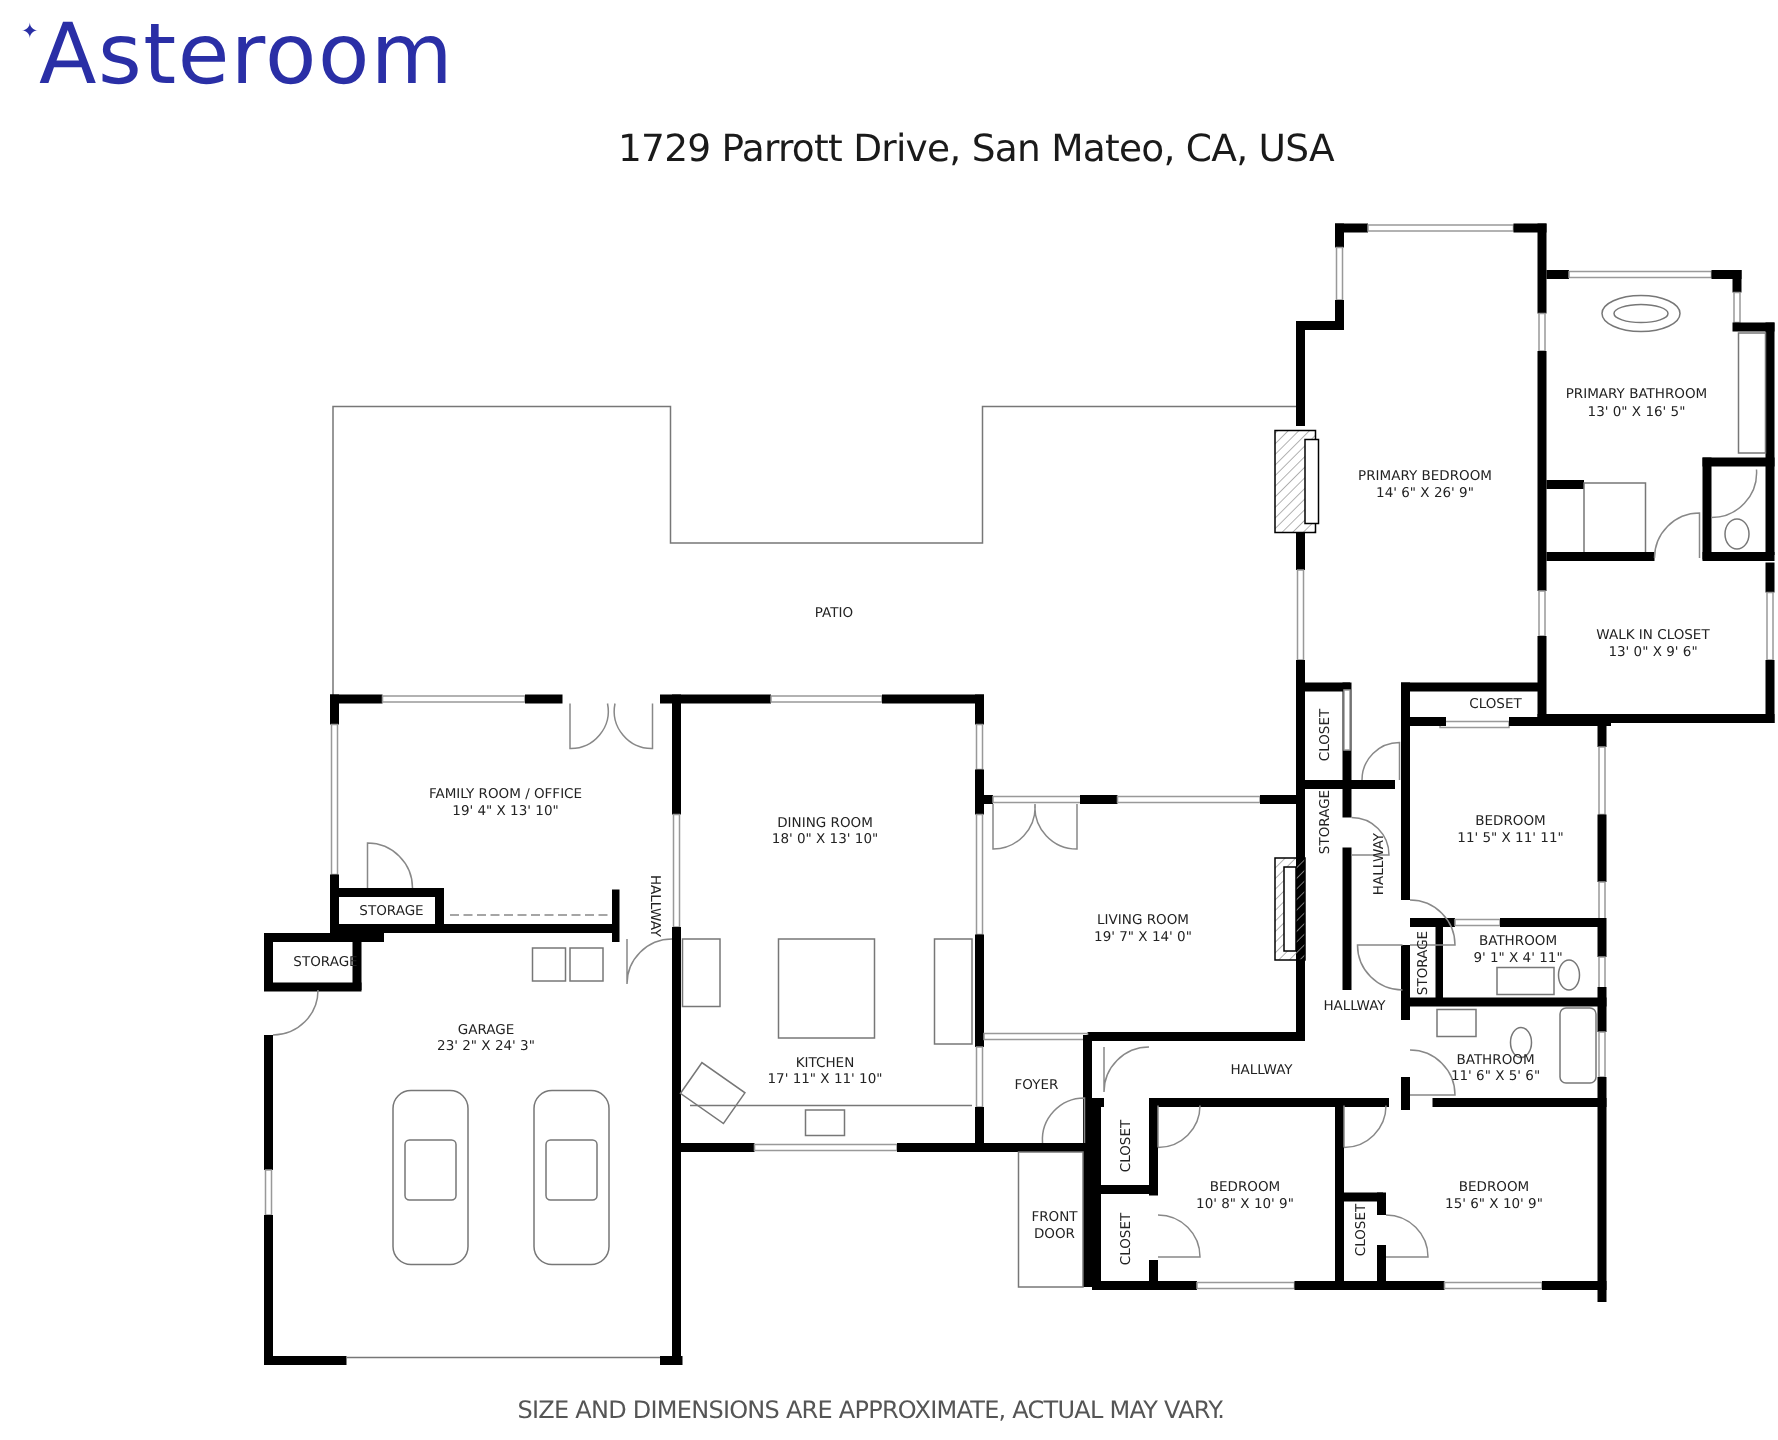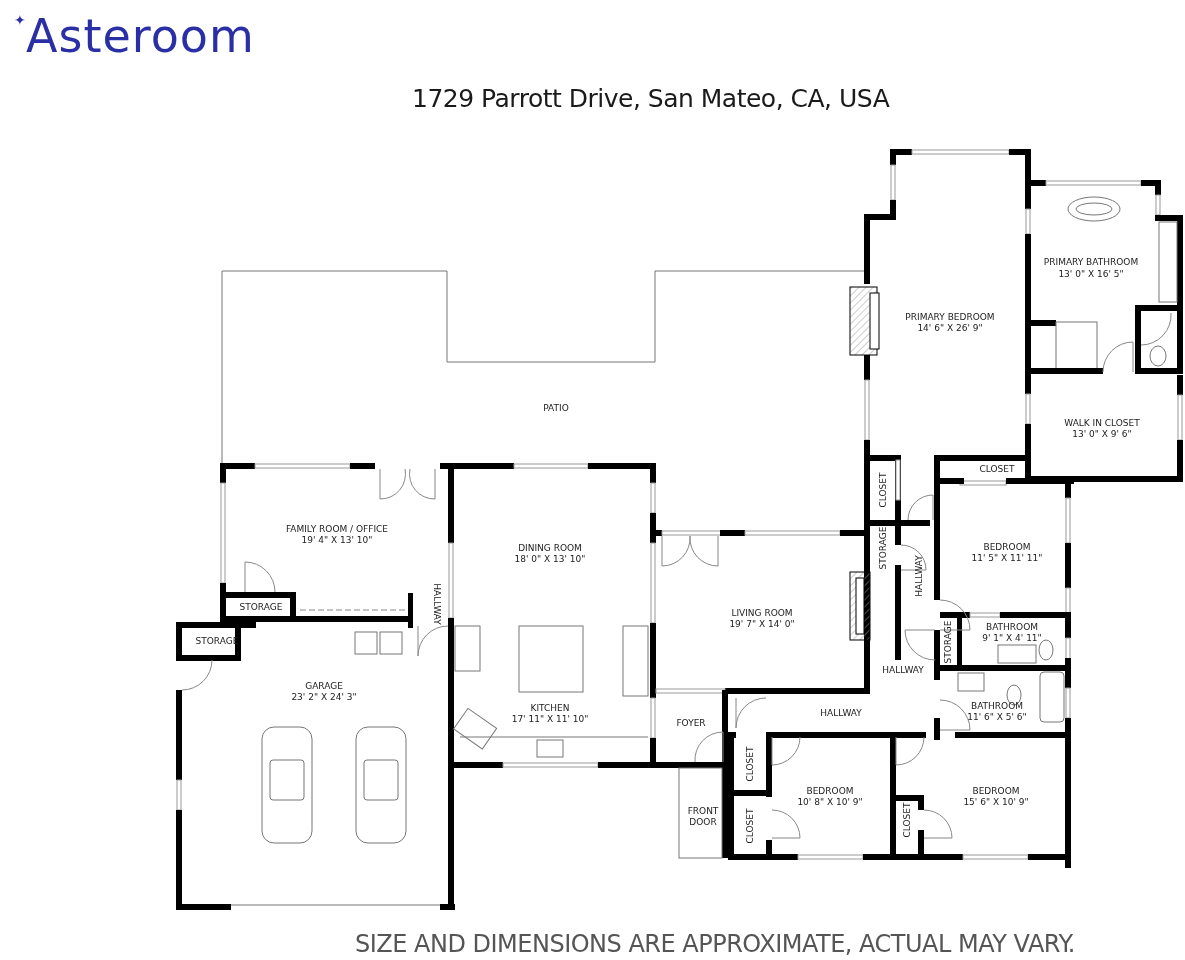--- a/index.html
+++ b/index.html
@@ -1,21 +1,21 @@
 <!DOCTYPE html>
 <html><head>
 <meta charset="utf-8">
 <style>
   html, body { margin: 0; padding: 0; background: #ffffff; }
   body { width: 1185px; height: 960px; position: relative; overflow: hidden; font-family: "Liberation Sans", sans-serif; }
   .logo { position: absolute; left: 14px; top: 4px; height: 64px; display: flex; align-items: center; }
-  .logo-text { font-family: "DejaVu Sans", sans-serif; font-size: 46px; color: #2a2fa6; letter-spacing: 1px; font-weight: 400; }
+  .logo-text { font-family: "DejaVu Sans", sans-serif; font-size: 56px; color: #2a2fa6; letter-spacing: 1px; font-weight: 400; }
   .logo-star { color: #2a2fa6; font-size: 14px; position: absolute; left: 0; top: 8px; }
   .address { position: absolute; left: 412px; top: 84px; font-size: 25px; color: #1a1a1a; font-family: "DejaVu Sans", sans-serif; letter-spacing: -0.5px; }
-  .disclaimer { position: absolute; left: 355px; top: 930px; font-size: 24px; color: #555; font-family: "DejaVu Sans", sans-serif; letter-spacing: -0.5px; }
+  .disclaimer { position: absolute; left: 345px; top: 930px; font-size: 16px; color: #555; font-family: "DejaVu Sans", sans-serif; letter-spacing: -0.5px; }
   svg.plan { position: absolute; left: 0; top: 0; }
   .lbl { font-family: "DejaVu Sans", sans-serif; font-size: 9px; fill: #222; text-anchor: middle; }
   .wall { fill: #000; }
   .thin { stroke: #777; stroke-width: 1; fill: none; }
   .win { stroke: #999; stroke-width: 1; fill: #fff; }
   .door { stroke: #888; stroke-width: 1; fill: none; }
 </style>
 </head>
 <body>
 

